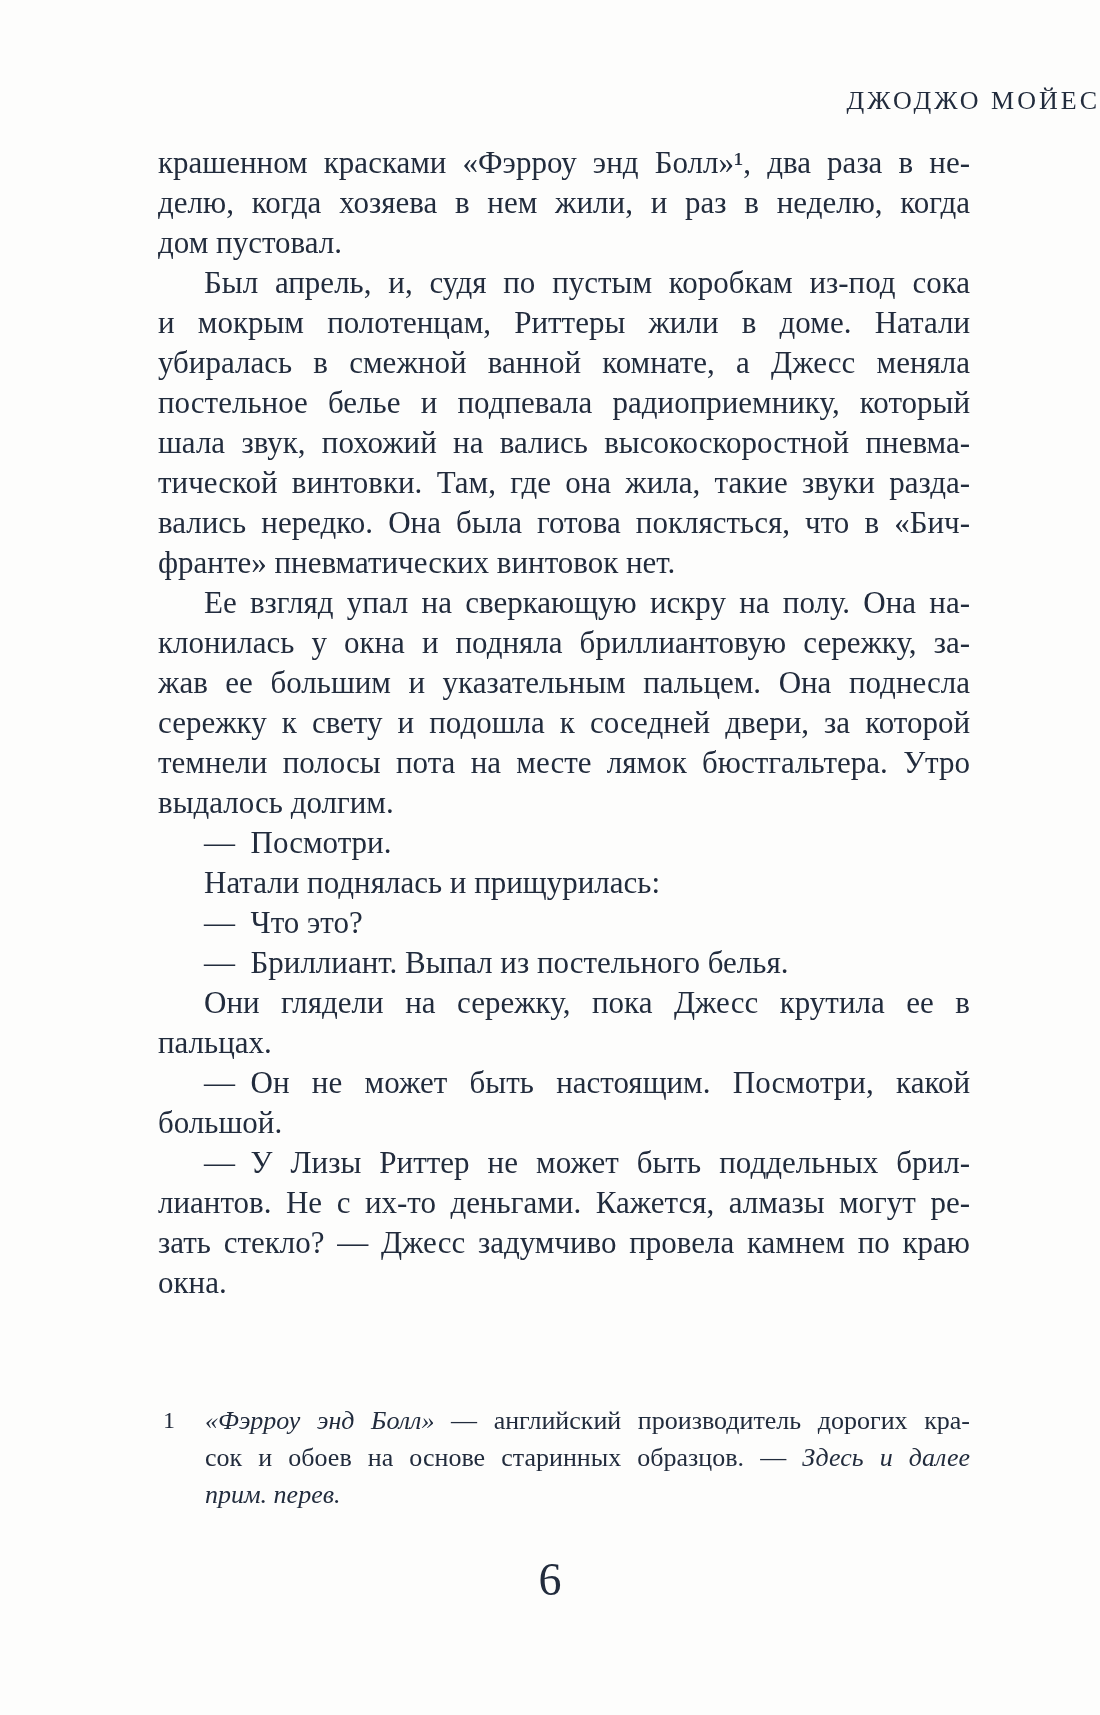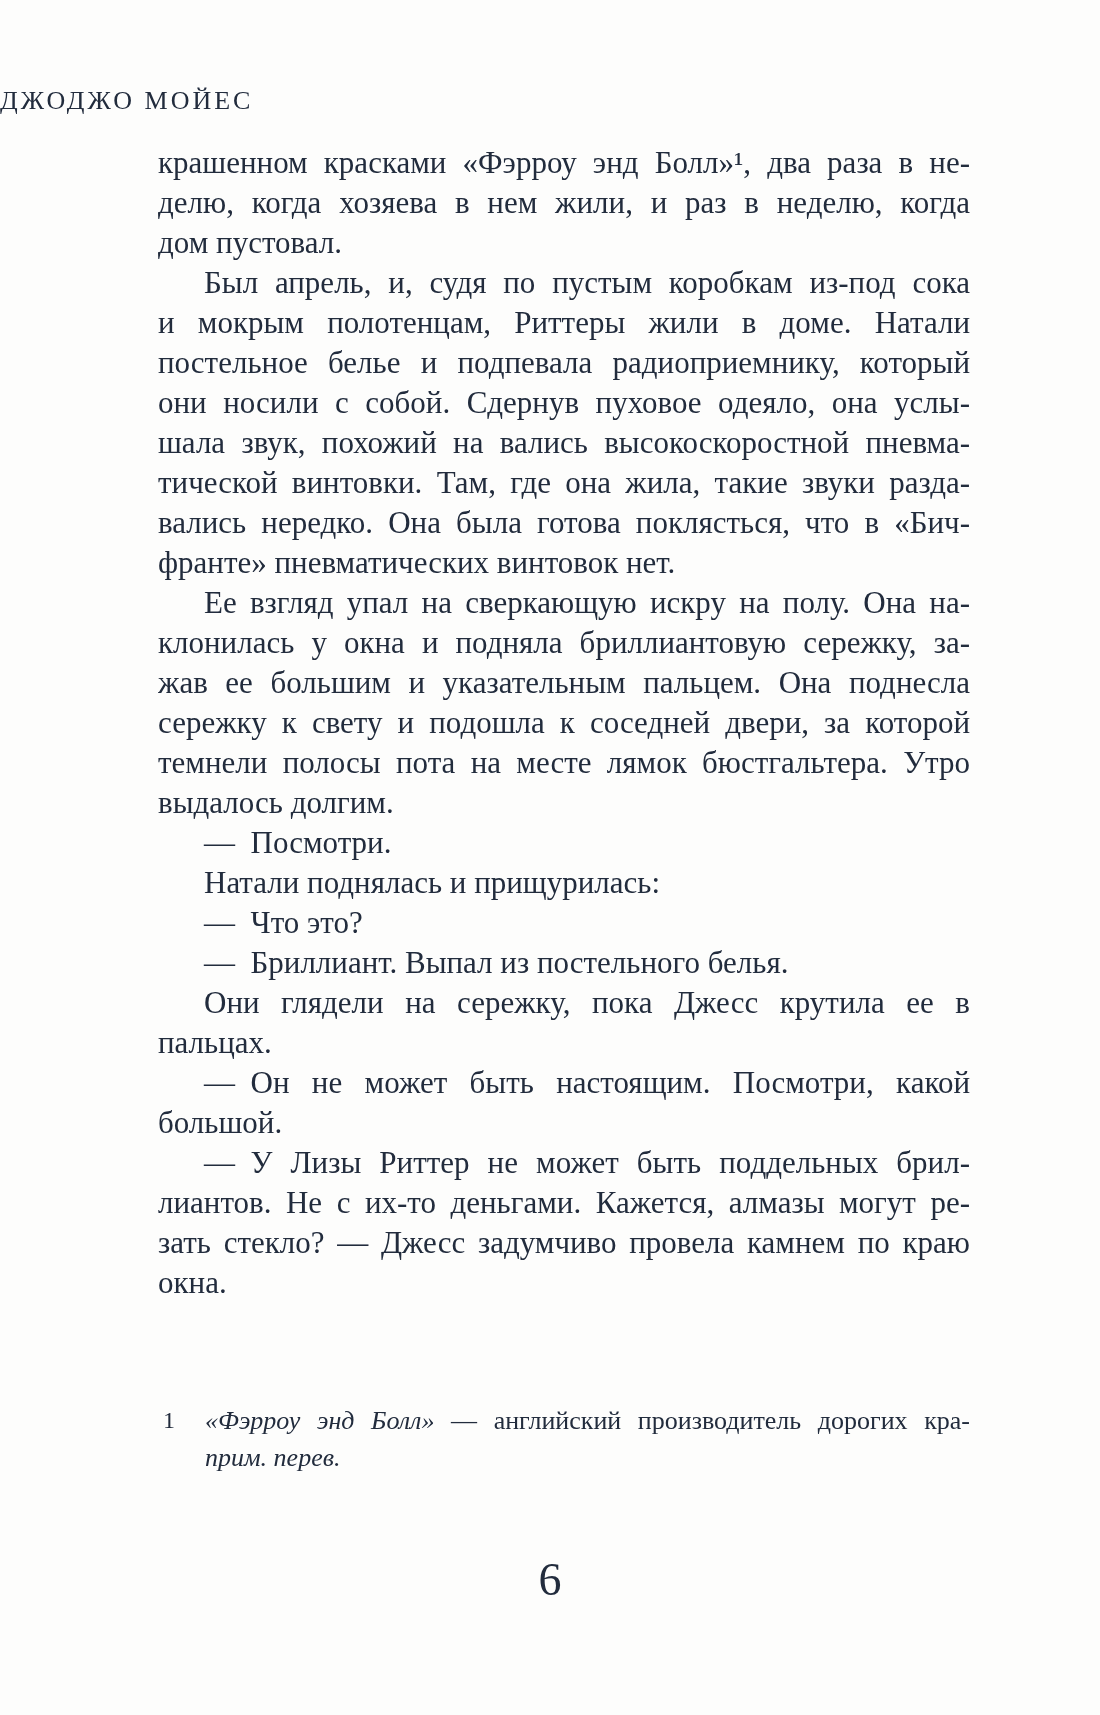--- a/index.html
+++ b/index.html
@@ -16,21 +16,21 @@
     color: var(--ink);
     font-family: "Liberation Serif", serif;
     overflow: hidden;
   }
   
   .running-head {
     position: absolute;
     top: 84px;
     left: 0;
     width: 100%;
-    text-align: left;
+    text-align: right;
     font-size: 26px;
     line-height: 34px;
     letter-spacing: 3px;
     color: var(--ink);
   }
   
   .body-text {
     position: absolute;
     top: 143px;
     left: 158px;
@@ -92,22 +92,22 @@
 
   <div class="body-text">
       <div>
         <div class="text-line">крашенном красками «Фэрроу энд Болл»¹, два раза в не-</div>
         <div class="text-line">делю, когда хозяева в нем жили, и раз в неделю, когда</div>
         <div class="text-line last">дом пустовал.</div>
       </div>
       <div>
         <div class="text-line indent">Был апрель, и, судя по пустым коробкам из-под сока</div>
         <div class="text-line">и мокрым полотенцам, Риттеры жили в доме. Натали</div>
+        <div class="text-line">убиралась в смежной ванной комнате, а Джесс меняла</div>
         <div class="text-line">постельное белье и подпевала радиоприемнику, который</div>
-        <div class="text-line">они носили с собой. Сдернув пуховое одеяло, она услы-</div>
         <div class="text-line">шала звук, похожий на вались высокоскоростной пневма-</div>
         <div class="text-line">тической винтовки. Там, где она жила, такие звуки разда-</div>
         <div class="text-line">вались нередко. Она была готова поклясться, что в «Бич-</div>
         <div class="text-line last">франте» пневматических винтовок нет.</div>
       </div>
       <div>
         <div class="text-line indent">Ее взгляд упал на сверкающую искру на полу. Она на-</div>
         <div class="text-line">клонилась у окна и подняла бриллиантовую сережку, за-</div>
         <div class="text-line">жав ее большим и указательным пальцем. Она поднесла</div>
         <div class="text-line">сережку к свету и подошла к соседней двери, за которой</div>
@@ -139,19 +139,20 @@
         <div class="text-line">лиантов. Не с их-то деньгами. Кажется, алмазы могут ре-</div>
         <div class="text-line">зать стекло? — Джесс задумчиво провела камнем по краю</div>
         <div class="text-line last">окна.</div>
       </div>
     </div>
 
   <div class="footnote">
     <div class="footnote-number">1</div>
     <div class="footnote-lines">
         <div class="text-line"><span class="italic">«Фэрроу энд Болл»</span><span> — английский производитель дорогих кра-</span></div>
+        <div class="text-line"><span>сок и обоев на основе старинных образцов. — </span><span class="italic">Здесь и далее</span></div>
         <div class="text-line last"><span class="italic">прим. перев.</span></div>
       </div>
   </div>
 
   <div class="page-number">6</div>
 
 </div>
 
 </body></html>

